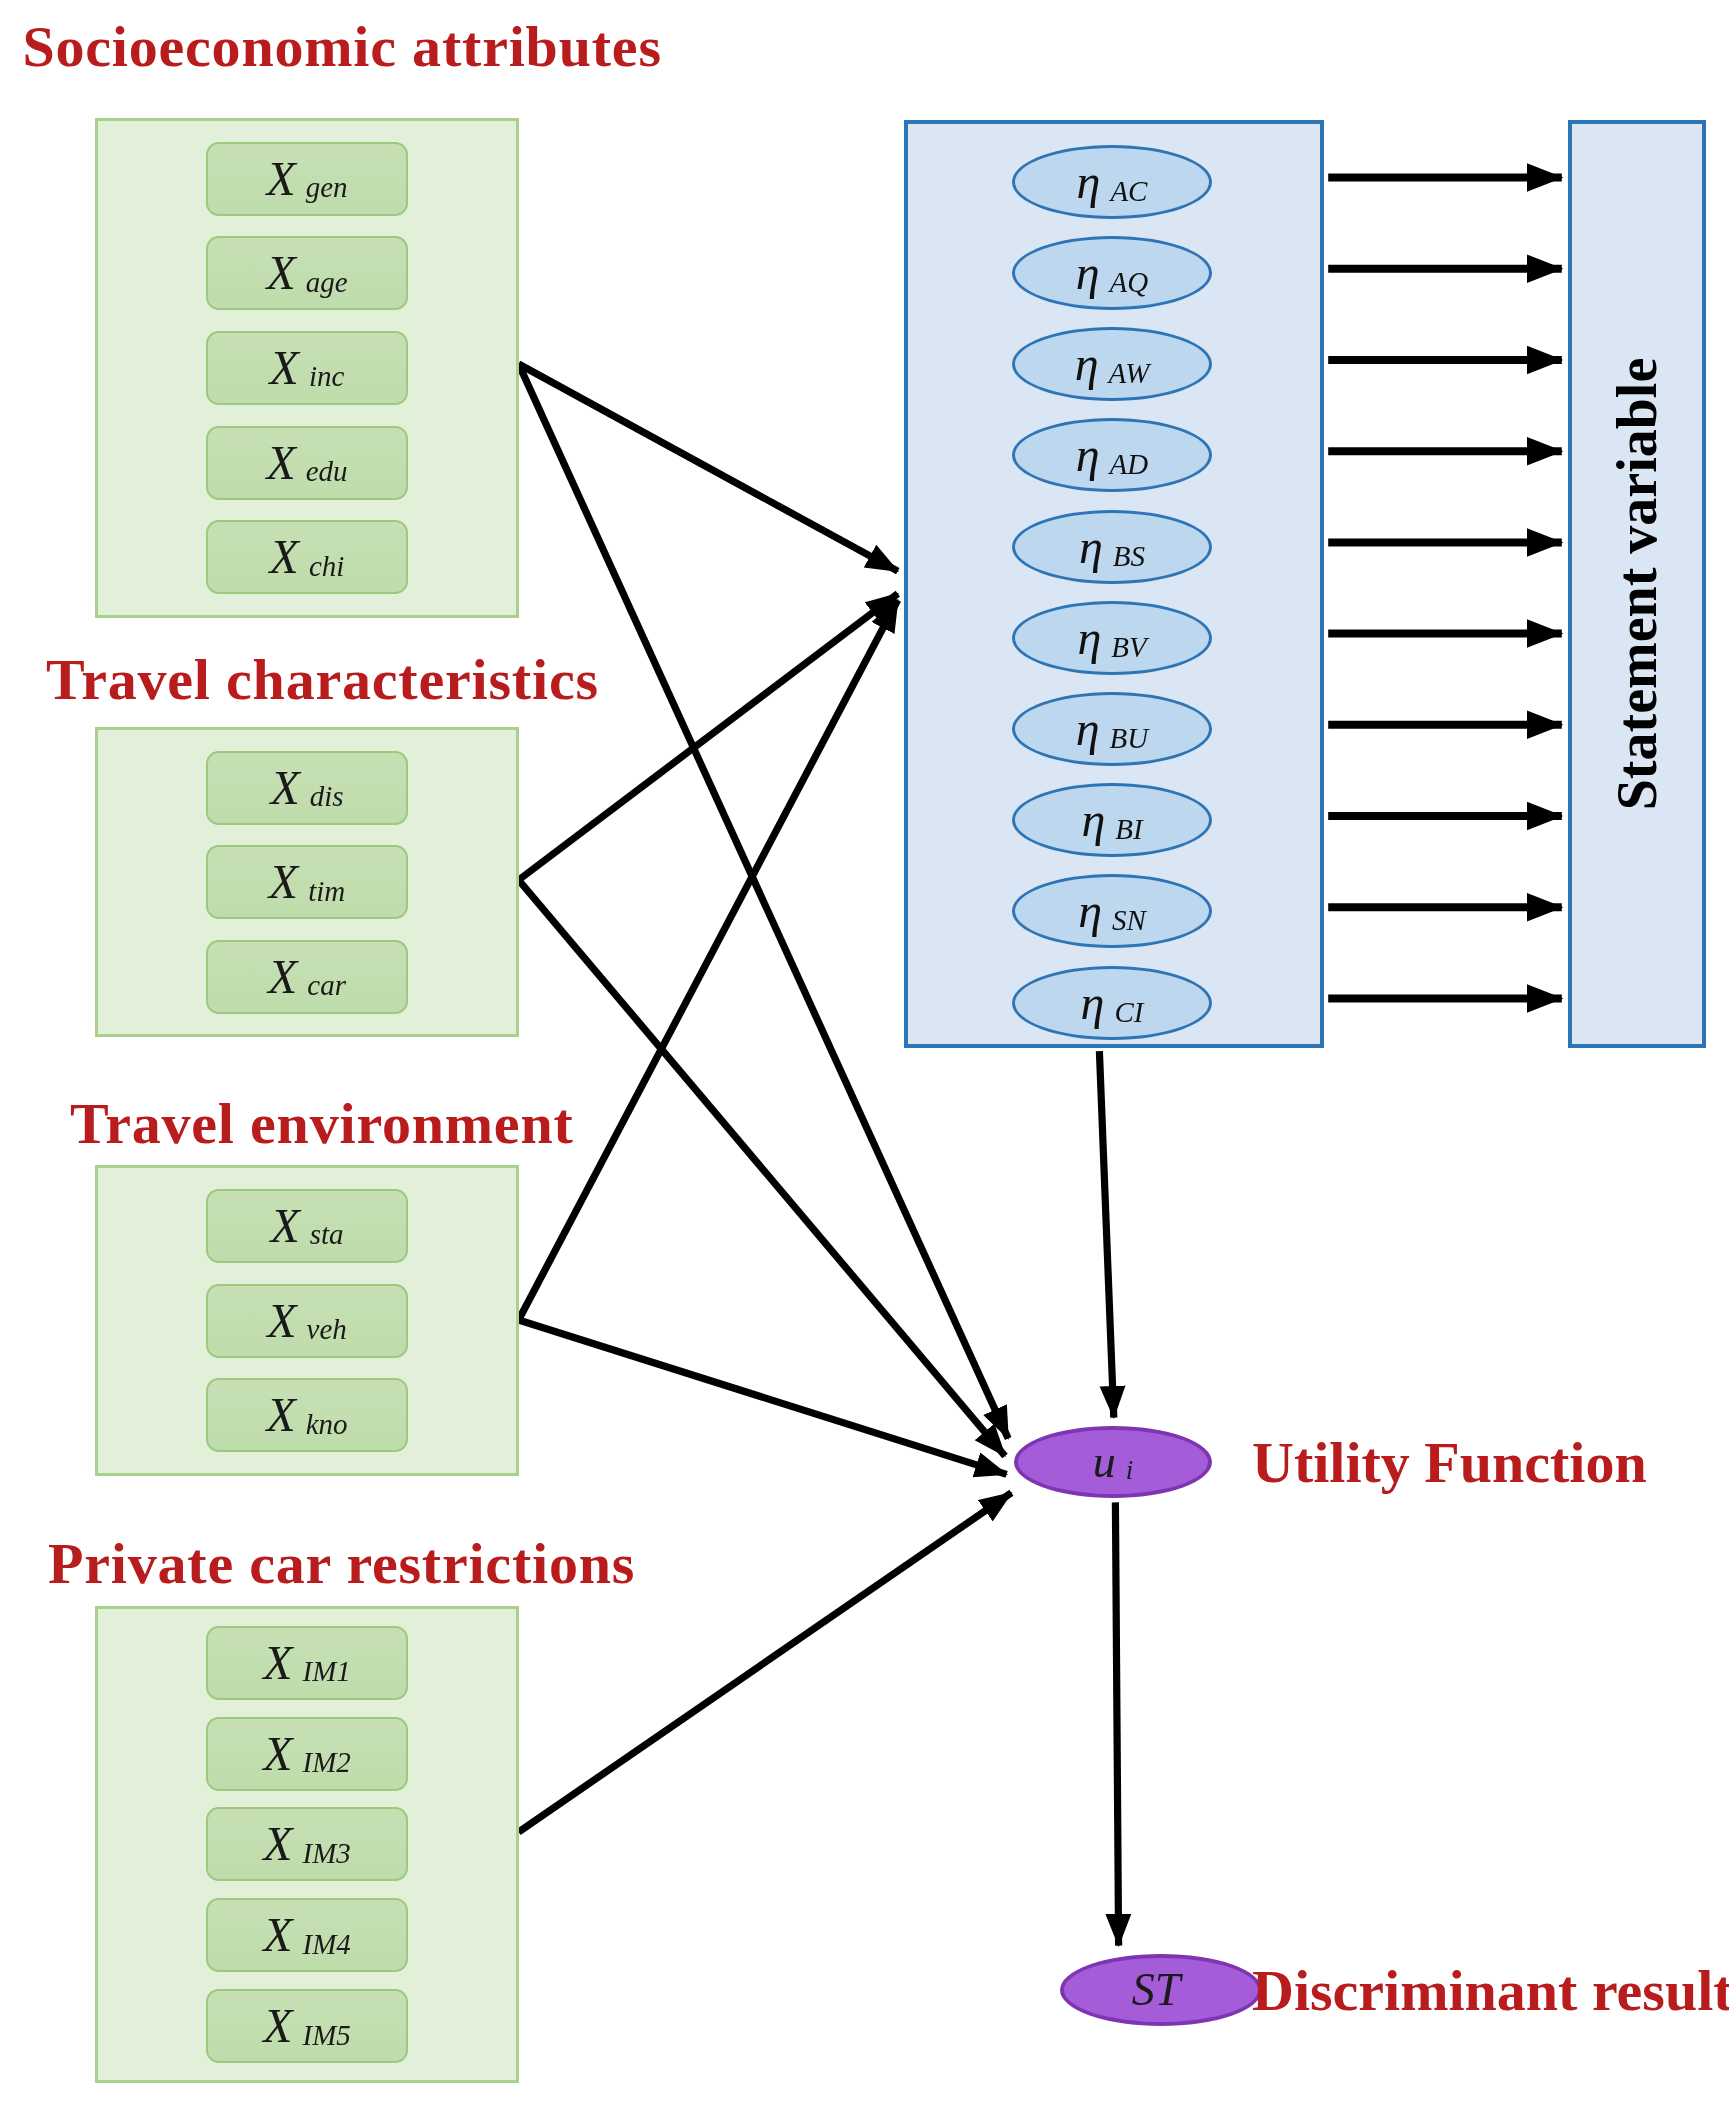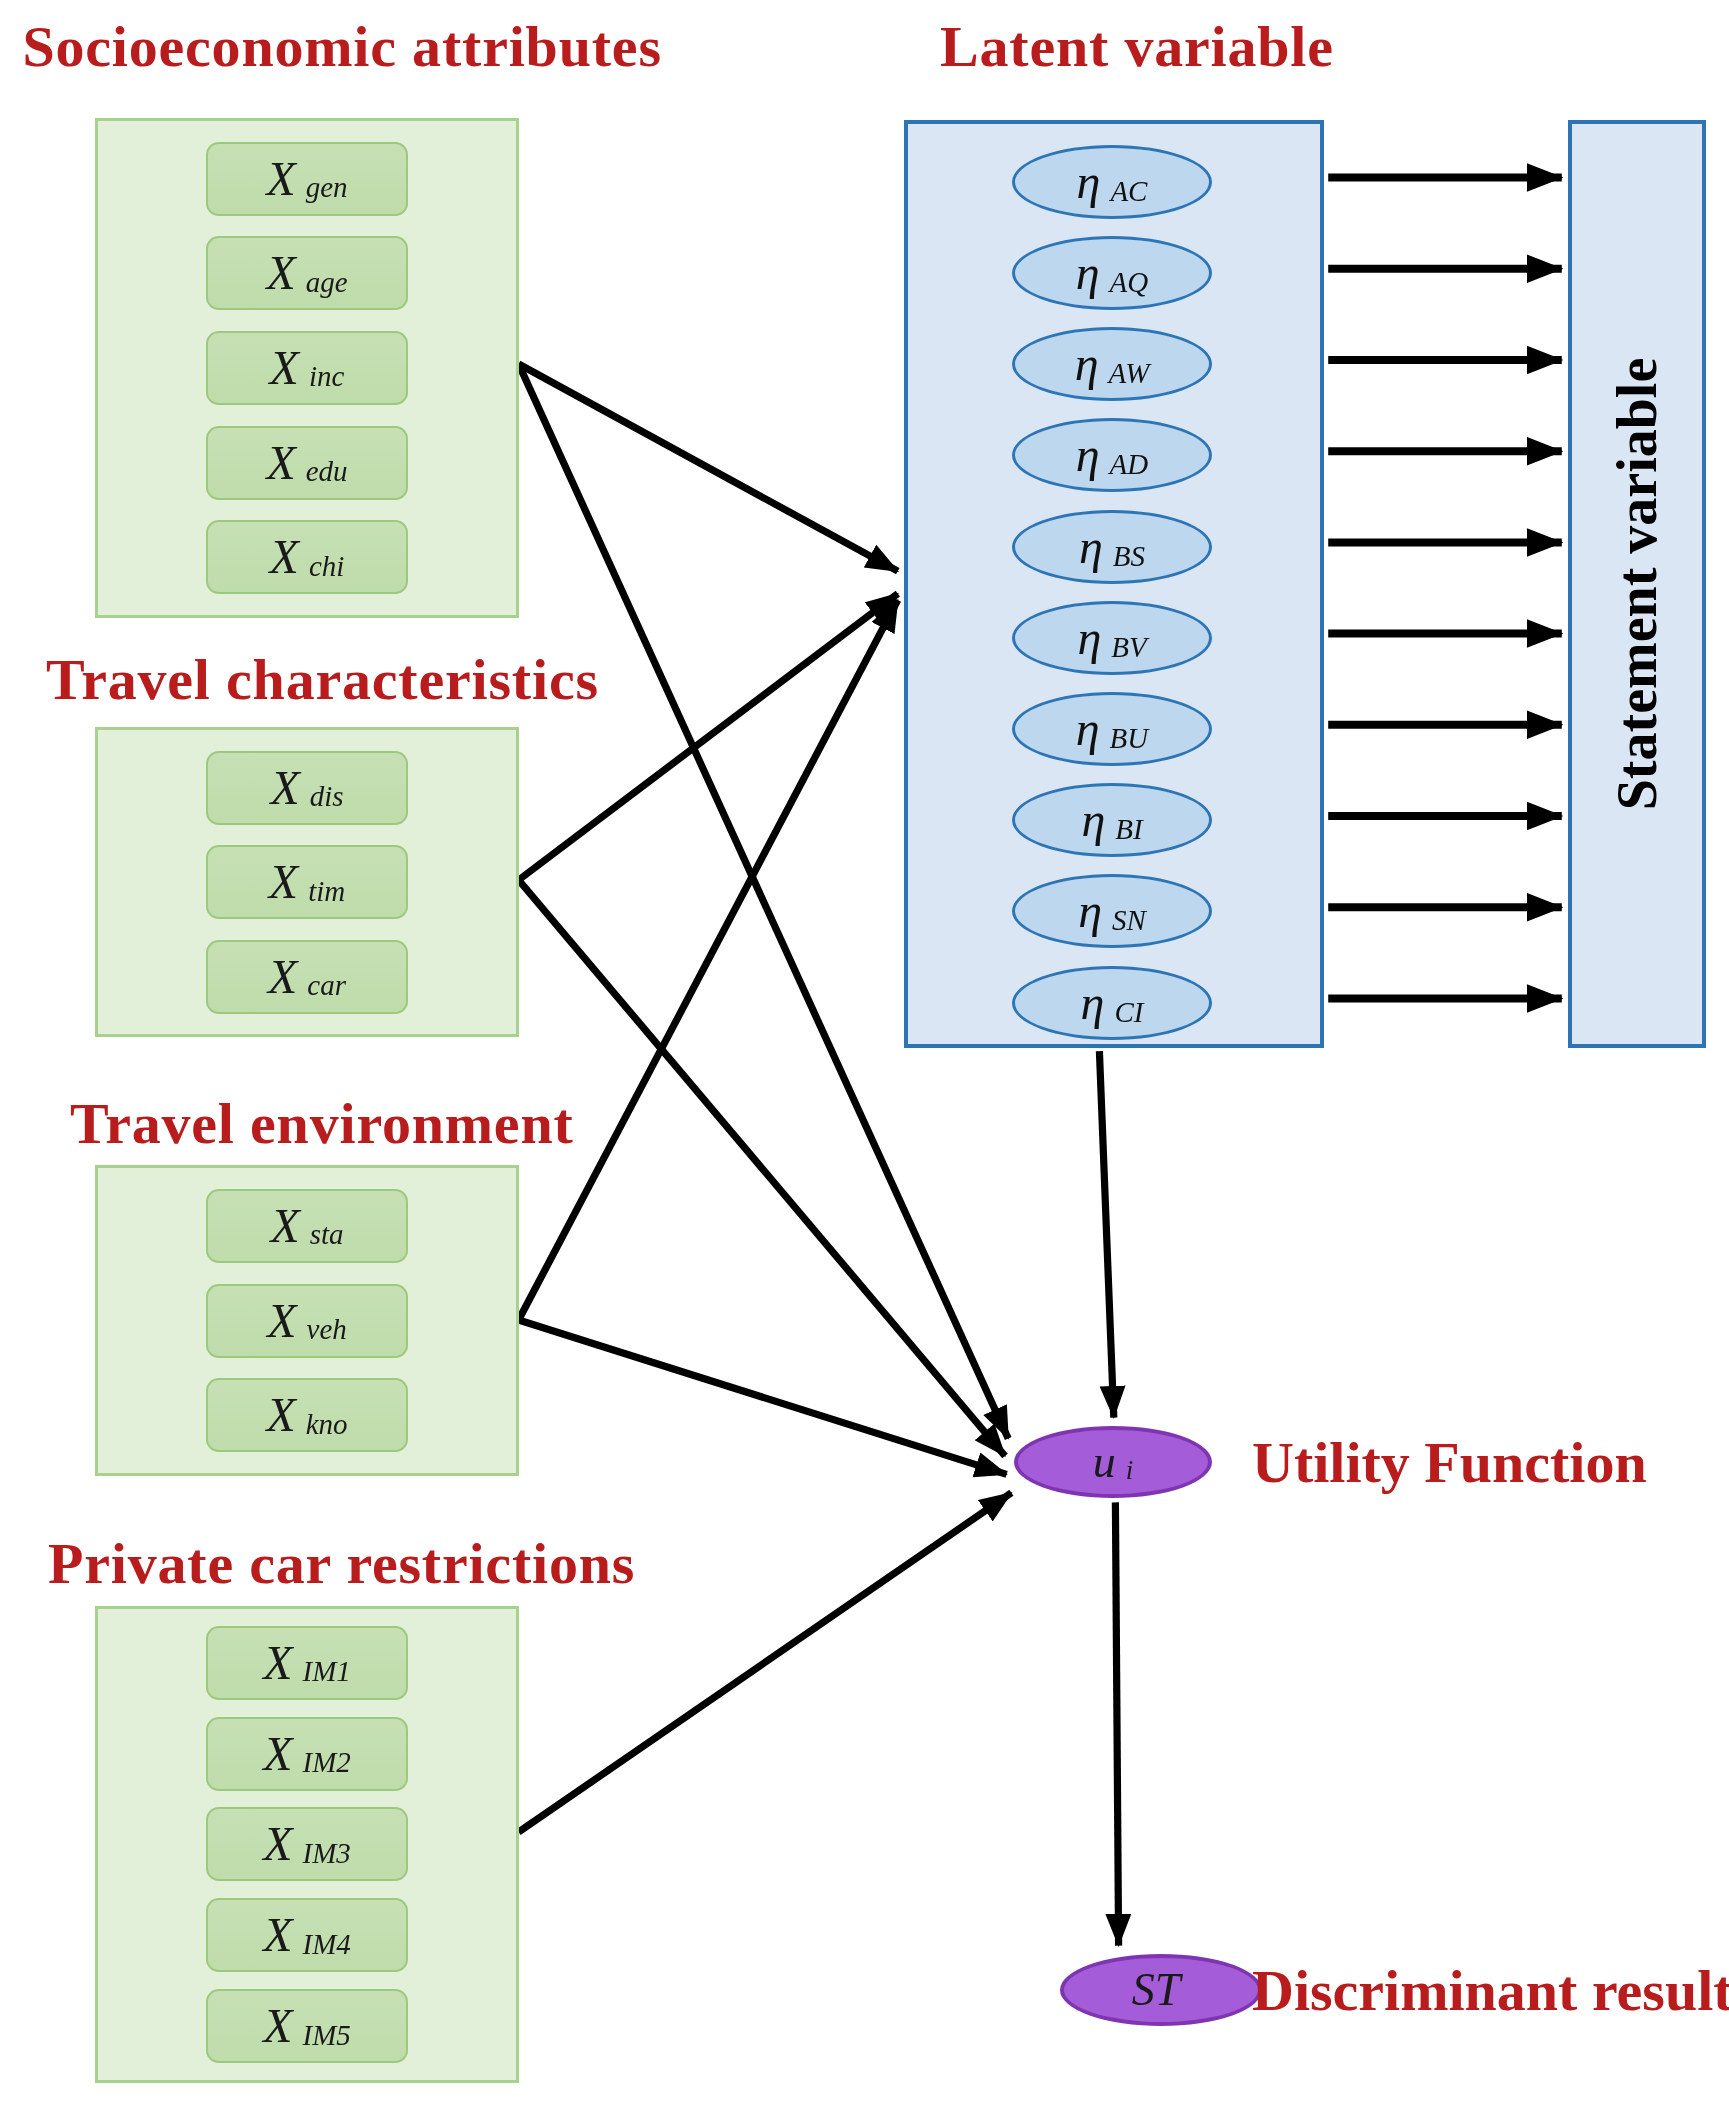--- a/index.html
+++ b/index.html
@@ -81,21 +81,20 @@
       <line x1="1660" y1="906" x2="1952" y2="906" stroke="#000000" stroke-width="10" marker-end="url(#ah)"></line>
       <line x1="1660" y1="1020" x2="1952" y2="1020" stroke="#000000" stroke-width="10" marker-end="url(#ah)"></line>
       <line x1="1660" y1="1134" x2="1952" y2="1134" stroke="#000000" stroke-width="10" marker-end="url(#ah)"></line>
       <line x1="1660" y1="1248" x2="1952" y2="1248" stroke="#000000" stroke-width="10" marker-end="url(#ah)"></line>
     </svg>
 
   <div class="title" style="left:22.4px;top:12.8px">Socioeconomic attributes</div>
   <div class="title" style="left:70px;top:1090px">Travel environment</div>
   <div class="title" style="left:46px;top:646px">Travel characteristics</div>
   <div class="title" style="left:48px;top:1530px">Private car restrictions</div>
-  <div class="title" style="left:940px;top:12.8px">Latent variable</div>
 
   <div class="gbox" style="left:95px;top:118px;width:424px;height:500px">
       <div class="gitem">
         <span class="base">X</span>
         <span class="sub">gen</span>
       </div>
       <div class="gitem">
         <span class="base">X</span>
         <span class="sub">age</span>
       </div>

